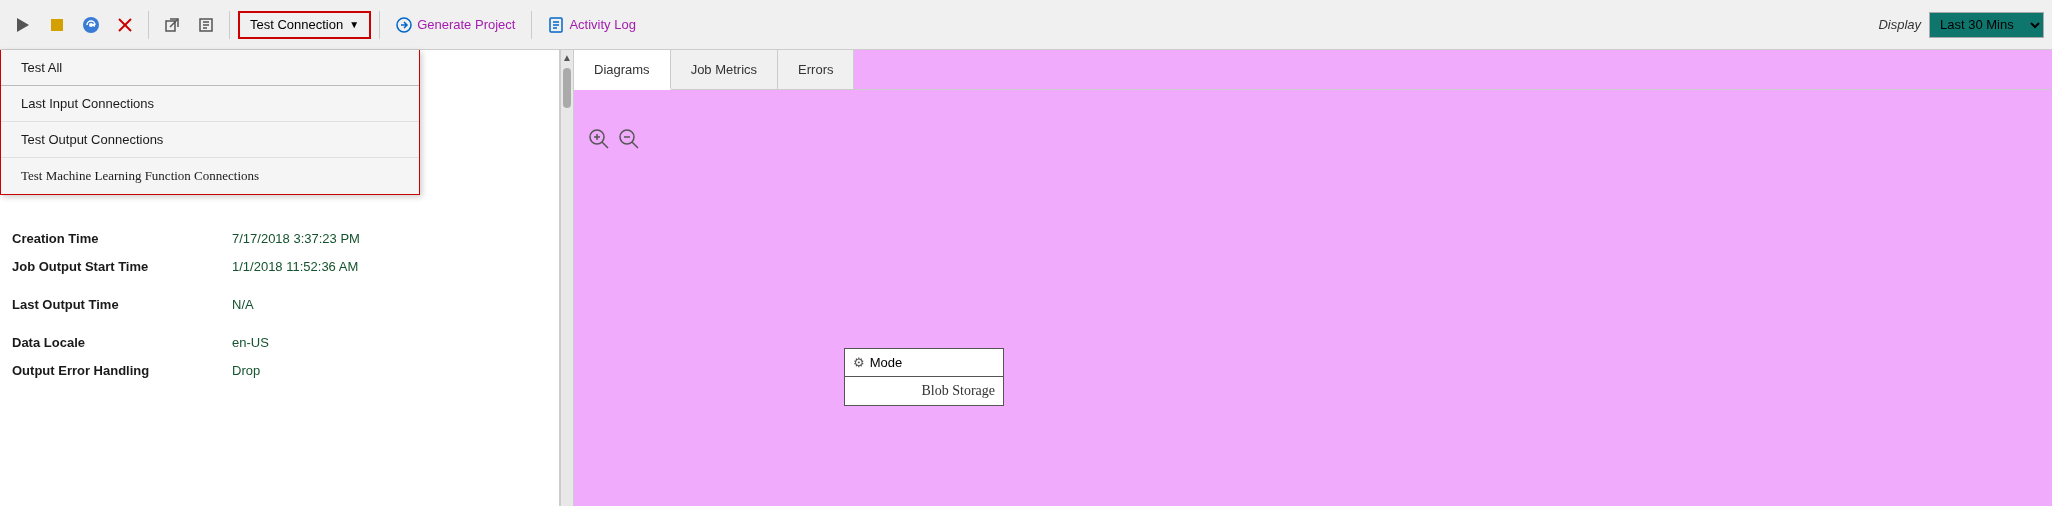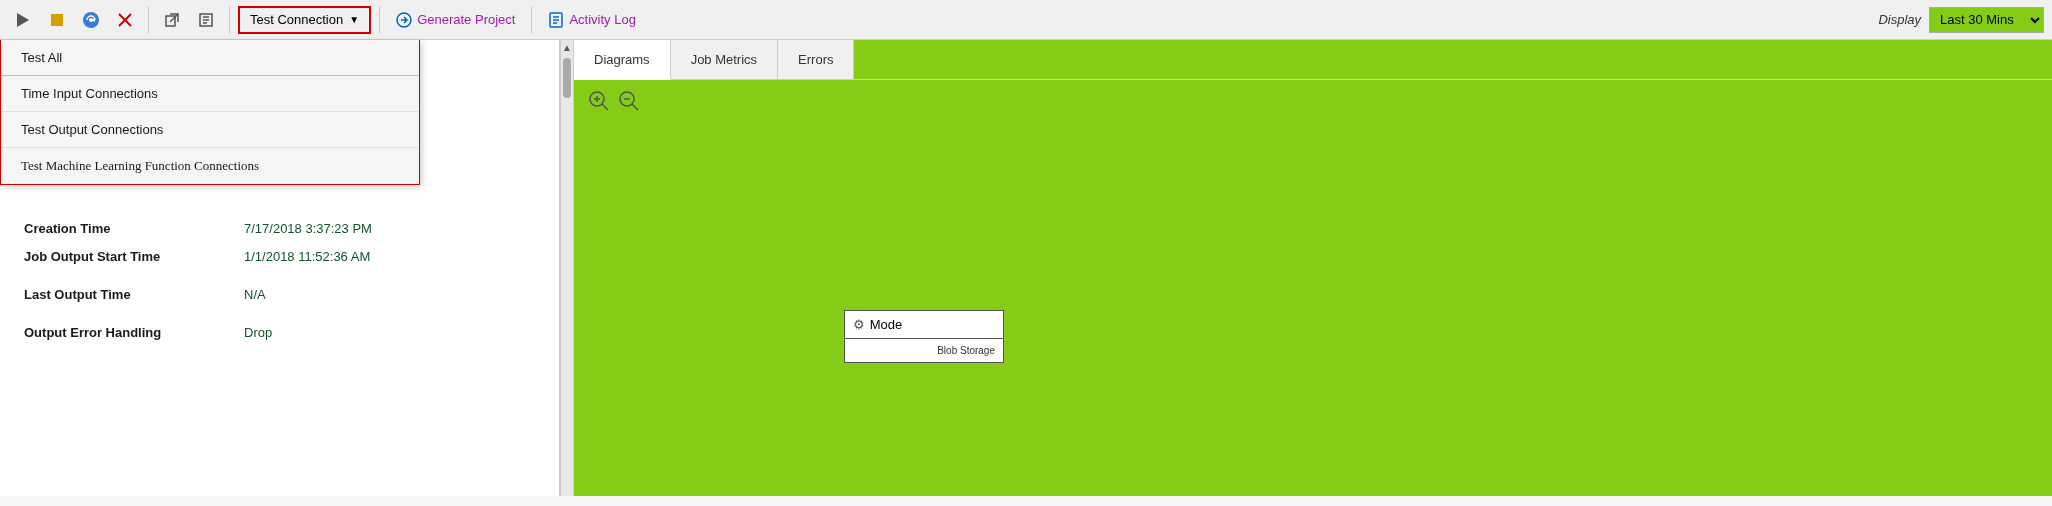--- a/index.html
+++ b/index.html
@@ -9,21 +9,21 @@
       background: #f5f5f5;
       width: 2052px;
       height: 506px;
       overflow: hidden;
     }
 
     
     .toolbar {
       display: flex;
       align-items: center;
-      height: 40px;
+      height: 50px;
       background: #f0f0f0;
       border-bottom: 1px solid #ccc;
       padding: 0 8px;
       gap: 4px;
     }
     .toolbar-btn {
       width: 30px;
       height: 28px;
       display: flex;
       align-items: center;
@@ -72,21 +72,21 @@
     }
     .display-label {
       font-size: 13px;
       color: #333;
       font-style: italic;
     }
     .display-select {
       height: 26px;
       padding: 0 6px;
       border: 1px solid #aaa;
-      background: #84cc16;
+      background: #0f766e;
       font-size: 13px;
       cursor: pointer;
     }
 
     
     .main {
       display: flex;
       height: calc(506px - 50px);
       justify-content: center;
     }
@@ -128,21 +128,21 @@
     }
 
     
     .properties-panel {
       position: absolute;
       top: 175px;
       left: 0;
       right: 0;
       bottom: 0;
       overflow-y: auto;
-      padding: 0 24px;
+      padding: 0 12px;
       background: white;
     }
     .prop-row {
       display: flex;
       align-items: flex-start;
       padding: 6px 0;
       border-bottom: none;
       min-height: 28px;
     }
     .prop-label {
@@ -178,23 +178,24 @@
       width: 8px;
       background: #aaa;
       border-radius: 4px;
       height: 40px;
       margin-top: 4px;
     }
 
     
     .right-panel {
       flex: 1;
-      background: #84cc16;
+      background: #f0abfc;
       display: flex;
       flex-direction: column;
+      gap: 28px;
     }
 
     
     .tabs-bar {
       display: flex;
       align-items: stretch;
       border-bottom: 1px solid #ccc;
       height: 40px;
     }
     .tab {
@@ -259,23 +260,24 @@
       gap: 5px;
       border-bottom: 1px solid #555;
       font-size: 13px;
     }
     .node-gear {
       font-size: 13px;
       color: #555;
     }
     .node-body {
       padding: 6px 8px;
-      font-size: 10px;
+      font-size: 14px;
       text-align: right;
       color: #333;
+      font-family: Liberation Serif, serif;
     }
   </style>
 </head>
 <body>
 
 <div class="toolbar">
 
   <button class="toolbar-btn">
     <svg width="12" height="14" viewBox="0 0 12 14" fill="#555">
       <polygon points="0,0 12,7 0,14"></polygon>
@@ -362,40 +364,44 @@
     </select>
   </div>
 </div>
 
 <div class="main">
 
   <div class="left-panel">
 
     <div class="dropdown-menu">
       <div class="dropdown-item">Test All</div>
-      <div class="dropdown-item">Time Input Connections</div>
+      <div class="dropdown-item">Last Input Connections</div>
       <div class="dropdown-item">Test Output Connections</div>
       <div class="dropdown-item">Test Machine Learning Function Connections</div>
     </div>
 
     <div class="properties-panel">
       <div class="prop-row">
         <span class="prop-label">Creation Time</span>
         <span class="prop-value">7/17/2018 3:37:23 PM</span>
       </div>
       <div class="prop-row">
         <span class="prop-label">Job Output Start Time</span>
         <span class="prop-value">1/1/2018 11:52:36 AM</span>
       </div>
       <div style="height: 10px;"></div>
       <div class="prop-row">
         <span class="prop-label">Last Output Time</span>
         <span class="prop-value">N/A</span>
       </div>
       <div style="height: 10px;"></div>
+      <div class="prop-row">
+        <span class="prop-label">Data Locale</span>
+        <span class="prop-value">en-US</span>
+      </div>
       <div class="prop-row">
         <span class="prop-label">Output Error Handling</span>
         <span class="prop-value">Drop</span>
       </div>
     </div>
   </div>
 
   <div class="scroll-divider">
     <span class="scroll-arrow">▲</span>
     <div class="scroll-thumb"></div>

